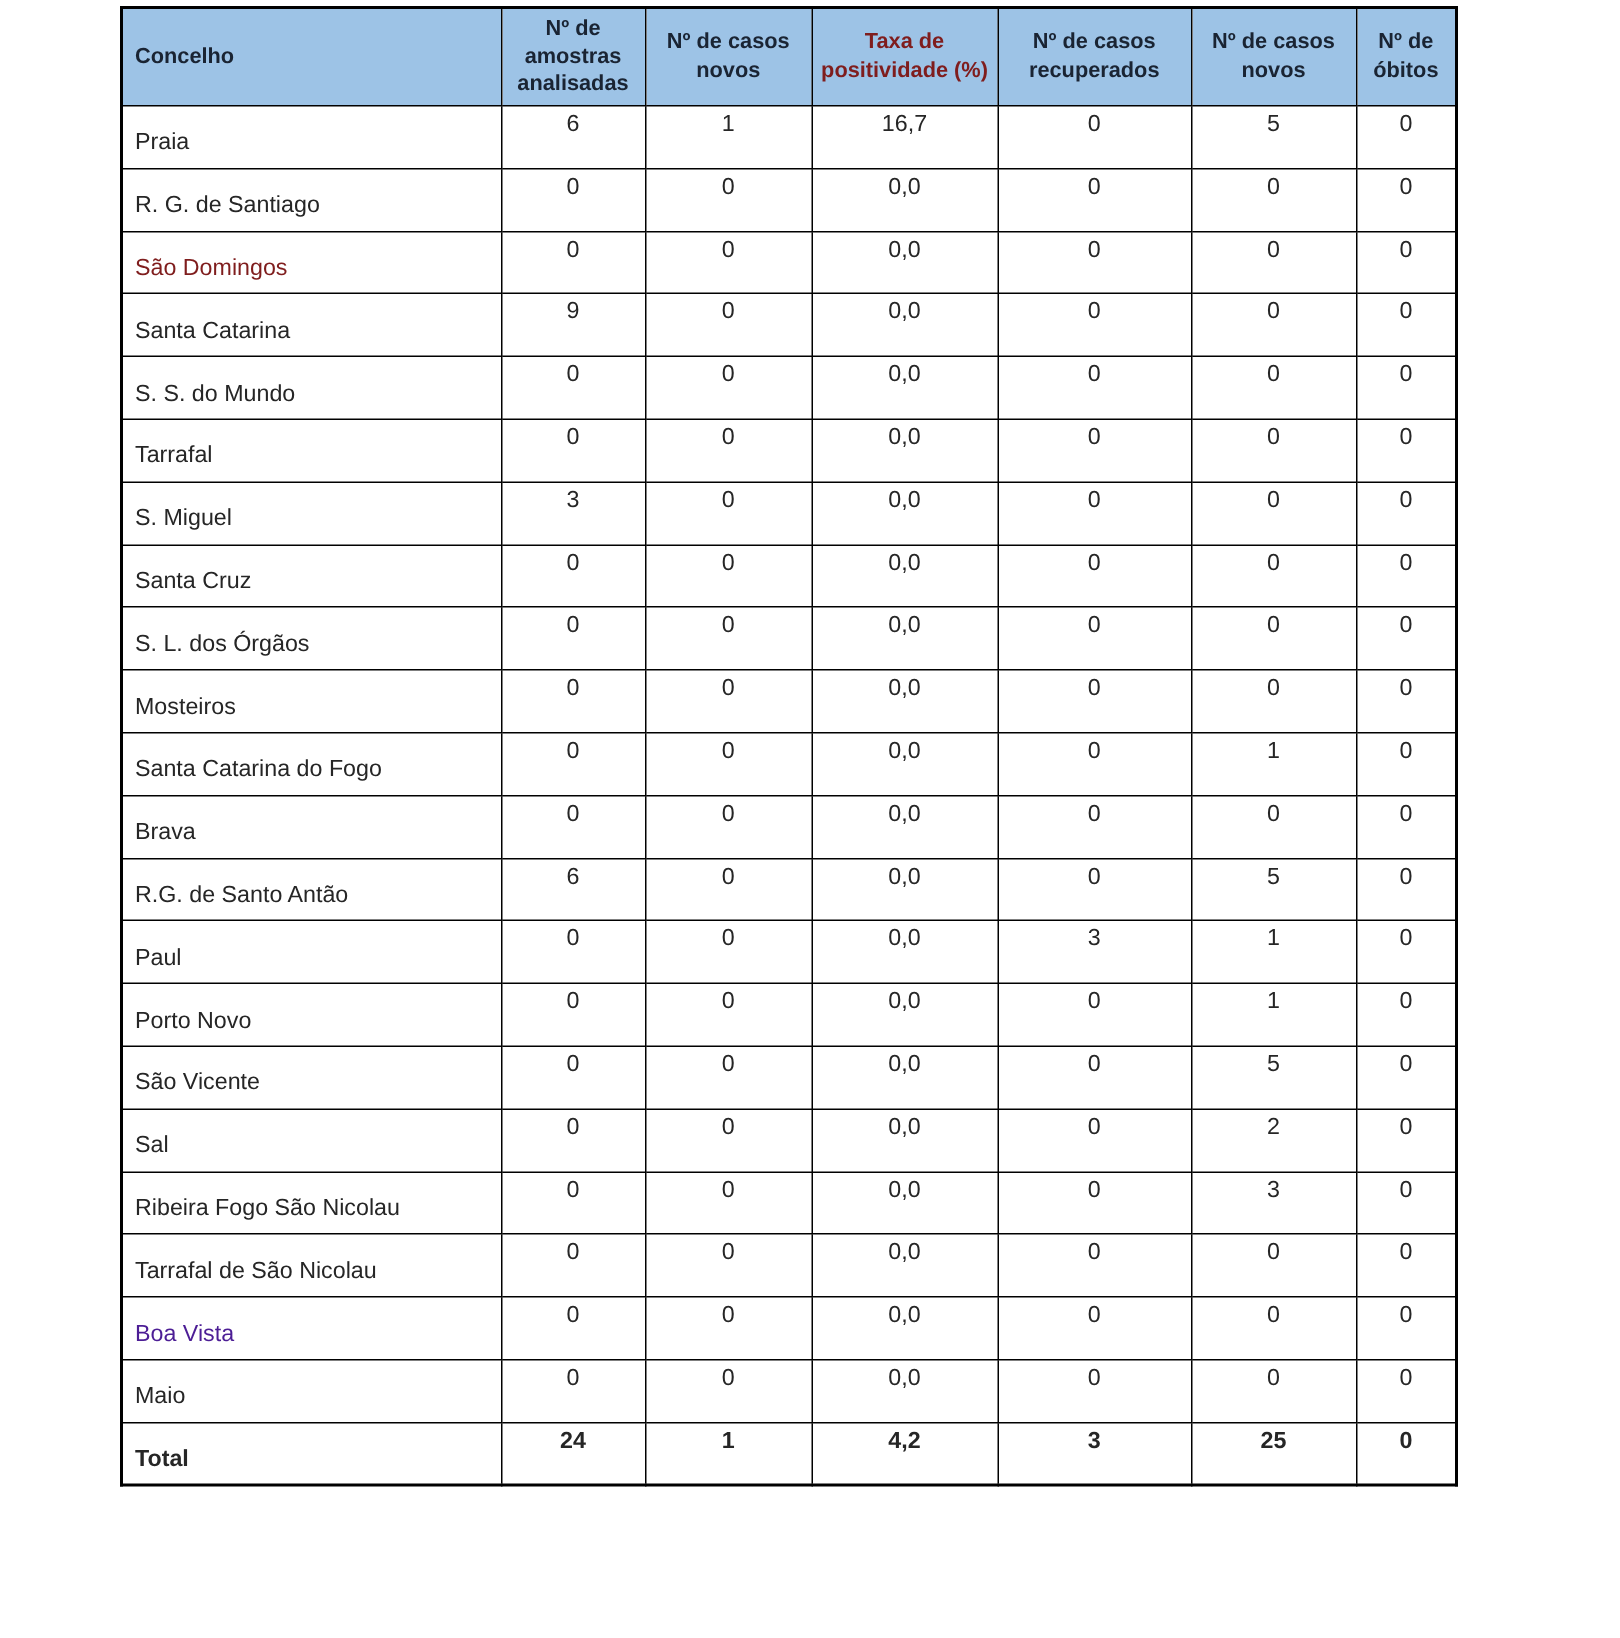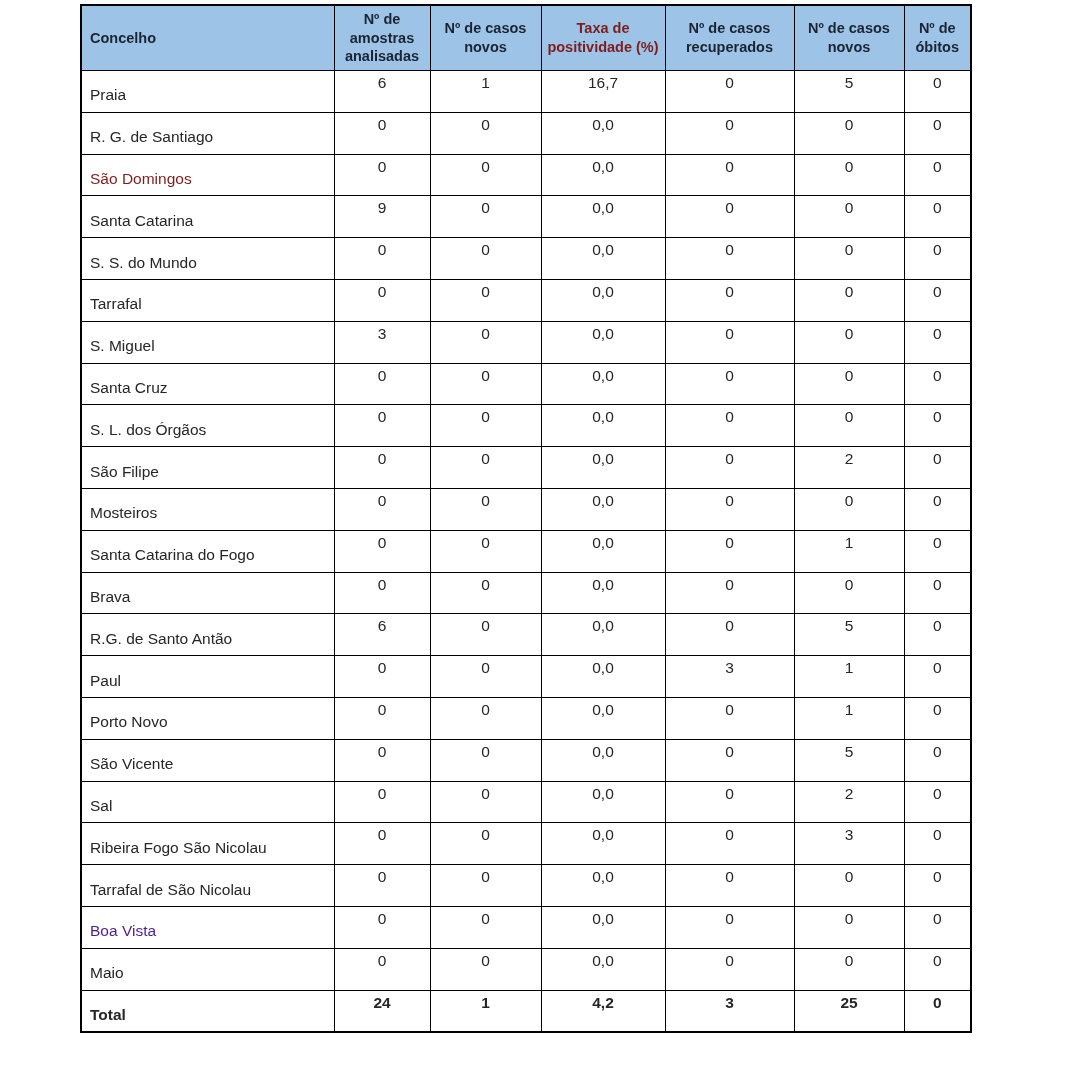--- a/index.html
+++ b/index.html
@@ -167,29 +167,20 @@
         <tr>
           <td class="name-cell" style="color: rgb(38, 38, 38); border-color: rgb(0, 0, 0);">S. L. dos Órgãos</td>
           <td class="num-cell" style="color: rgb(38, 38, 38); border-color: rgb(0, 0, 0);">0</td>
           <td class="num-cell" style="color: rgb(38, 38, 38); border-color: rgb(0, 0, 0);">0</td>
           <td class="num-cell" style="color: rgb(38, 38, 38); border-color: rgb(0, 0, 0);">0,0</td>
           <td class="num-cell" style="color: rgb(38, 38, 38); border-color: rgb(0, 0, 0);">0</td>
           <td class="num-cell" style="color: rgb(38, 38, 38); border-color: rgb(0, 0, 0);">0</td>
           <td class="num-cell" style="color: rgb(38, 38, 38); border-color: rgb(0, 0, 0);">0</td>
         </tr>
         <tr>
-          <td class="name-cell" style="color: rgb(38, 38, 38); border-color: rgb(0, 0, 0);">São Filipe</td>
-          <td class="num-cell" style="color: rgb(38, 38, 38); border-color: rgb(0, 0, 0);">0</td>
-          <td class="num-cell" style="color: rgb(38, 38, 38); border-color: rgb(0, 0, 0);">0</td>
-          <td class="num-cell" style="color: rgb(38, 38, 38); border-color: rgb(0, 0, 0);">0,0</td>
-          <td class="num-cell" style="color: rgb(38, 38, 38); border-color: rgb(0, 0, 0);">0</td>
-          <td class="num-cell" style="color: rgb(38, 38, 38); border-color: rgb(0, 0, 0);">2</td>
-          <td class="num-cell" style="color: rgb(38, 38, 38); border-color: rgb(0, 0, 0);">0</td>
-        </tr>
-        <tr>
           <td class="name-cell" style="color: rgb(38, 38, 38); border-color: rgb(0, 0, 0);">Mosteiros</td>
           <td class="num-cell" style="color: rgb(38, 38, 38); border-color: rgb(0, 0, 0);">0</td>
           <td class="num-cell" style="color: rgb(38, 38, 38); border-color: rgb(0, 0, 0);">0</td>
           <td class="num-cell" style="color: rgb(38, 38, 38); border-color: rgb(0, 0, 0);">0,0</td>
           <td class="num-cell" style="color: rgb(38, 38, 38); border-color: rgb(0, 0, 0);">0</td>
           <td class="num-cell" style="color: rgb(38, 38, 38); border-color: rgb(0, 0, 0);">0</td>
           <td class="num-cell" style="color: rgb(38, 38, 38); border-color: rgb(0, 0, 0);">0</td>
         </tr>
         <tr>
           <td class="name-cell" style="color: rgb(38, 38, 38); border-color: rgb(0, 0, 0); margin-top: 48px;">Santa Catarina do Fogo</td>

